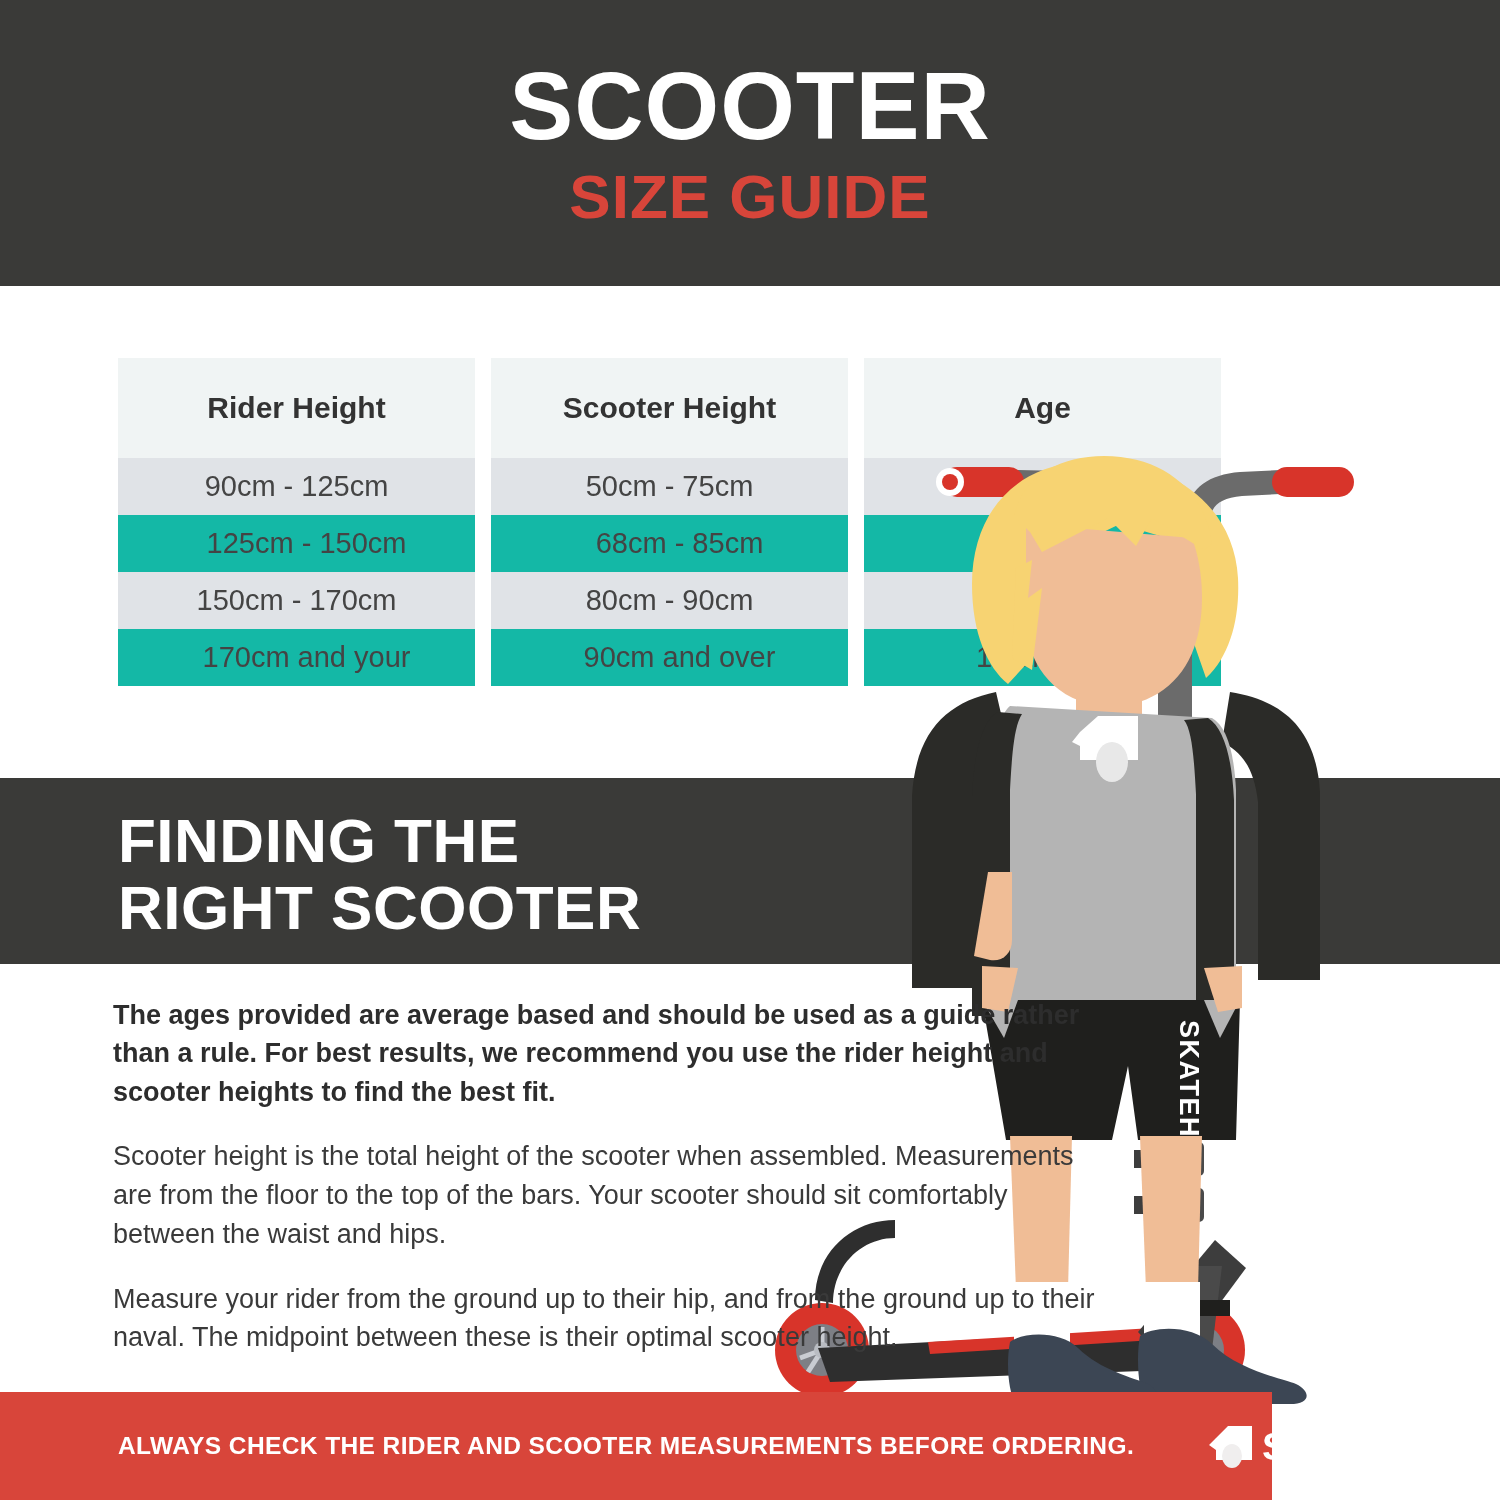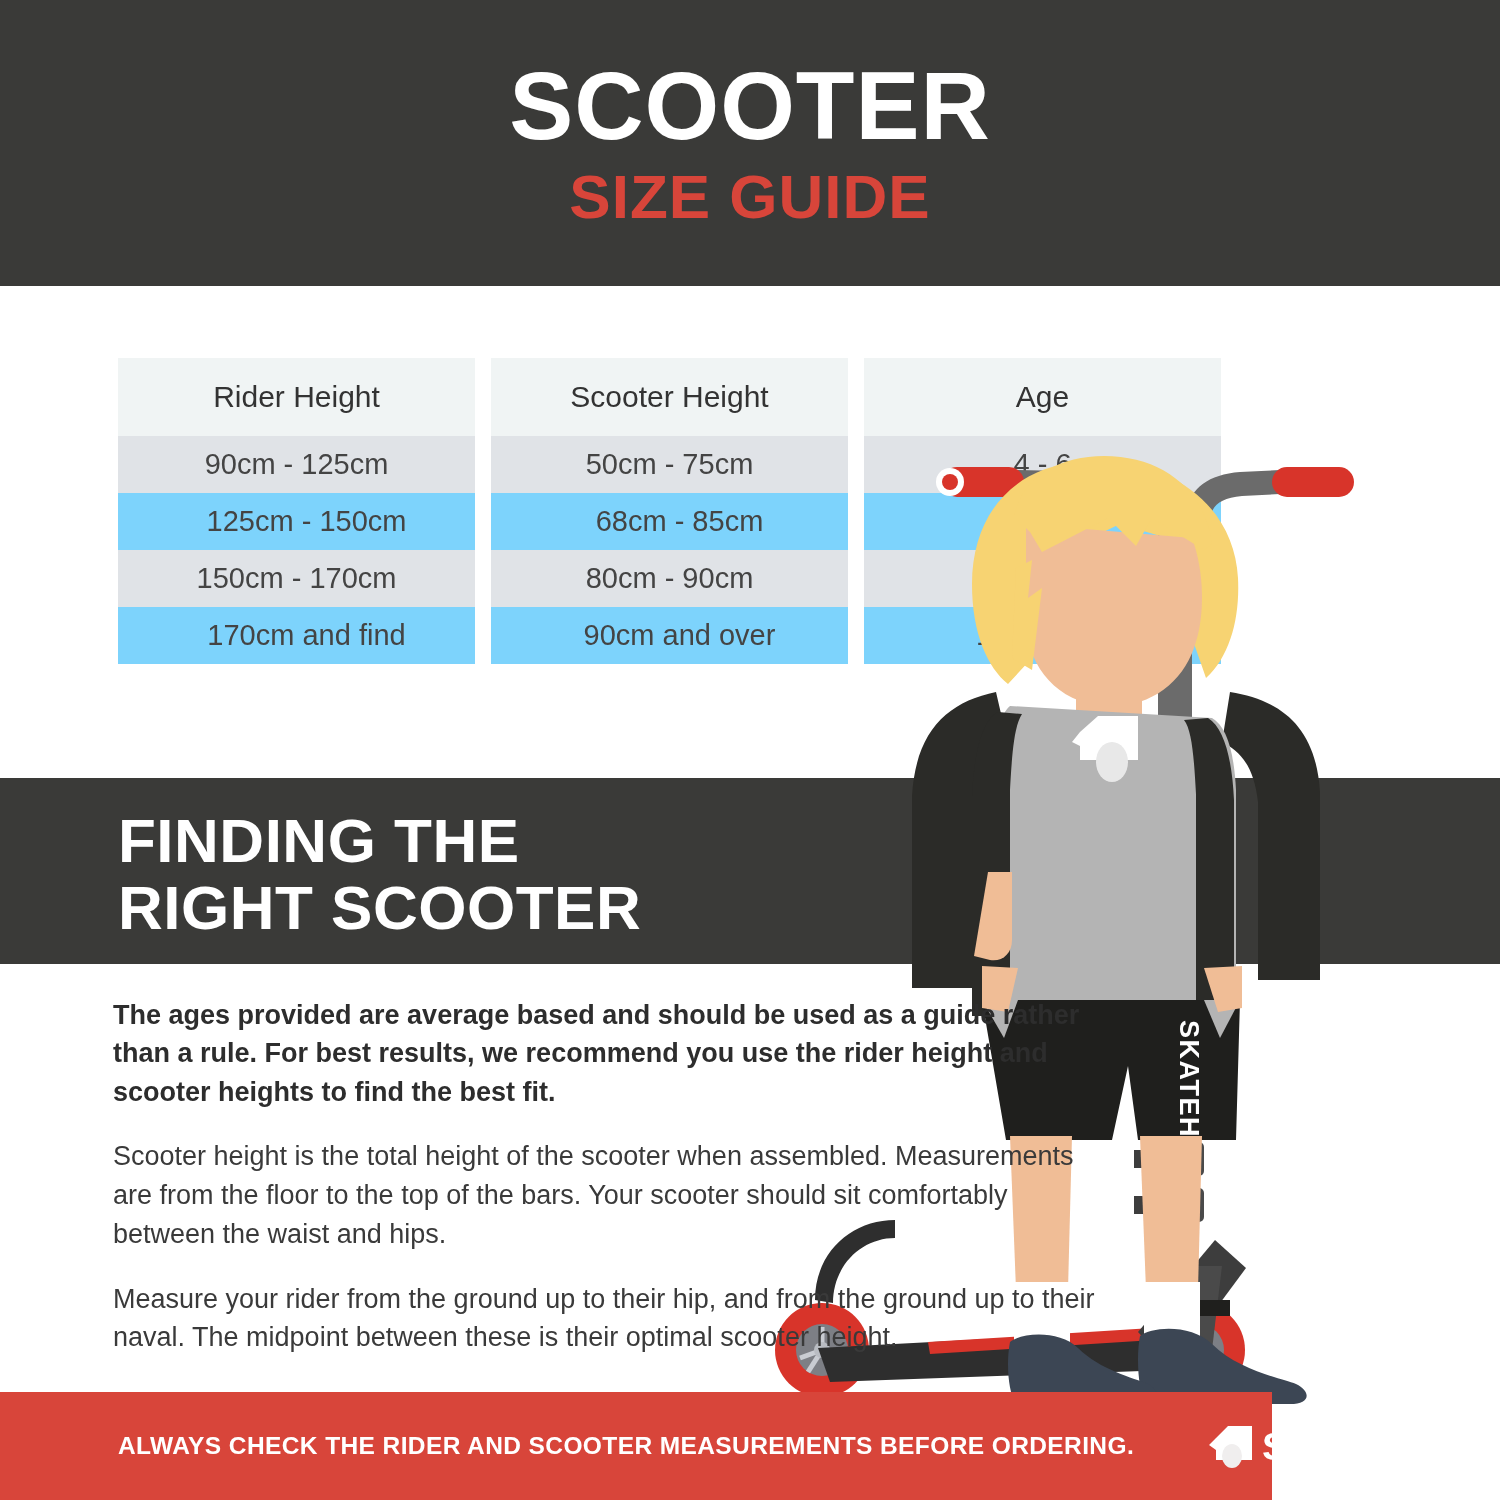--- a/index.html
+++ b/index.html
@@ -44,28 +44,28 @@
   }
   .col{ width:357px; display:flex; flex-direction:column; }
   .cell{
     height:57px;
     display:flex; align-items:center; justify-content:center;
     color:#444444;
     font-size:29px;
     white-space:nowrap;
   }
   .cell.header{
-    height:78px;
+    height:100px;
     background:#f0f4f4;
-    font-weight:normal;
+    font-weight:bold;
     font-size:30px;
     color:#333333;
   }
   .cell.odd  { background:#e0e3e7; }
-  .cell.even { background:#7dd3fc;padding-left:20px; }
+  .cell.even { background:#14b8a6;padding-left:20px; }
 
   
   .mid-band{
     position:absolute; left:0; top:778px; width:1500px; height:186px;
     background:#3a3a38;
   }
   .mid-heading{
     position:absolute; left:118px; top:808px;
     color:#ffffff;
     font-size:62px;
@@ -123,21 +123,21 @@
   <div class="title-sub">SIZE GUIDE</div>
 </div>
 
 <div class="table-wrap">
 
   <div class="col">
     <div class="cell header">Rider Height</div>
     <div class="cell odd">90cm - 125cm</div>
     <div class="cell even">125cm - 150cm</div>
     <div class="cell odd">150cm - 170cm</div>
-    <div class="cell even">170cm and find</div>
+    <div class="cell even">170cm and your</div>
   </div>
 
   <div class="col">
     <div class="cell header">Scooter Height</div>
     <div class="cell odd">50cm - 75cm</div>
     <div class="cell even">68cm - 85cm</div>
     <div class="cell odd">80cm - 90cm</div>
     <div class="cell even">90cm and over</div>
   </div>
 

